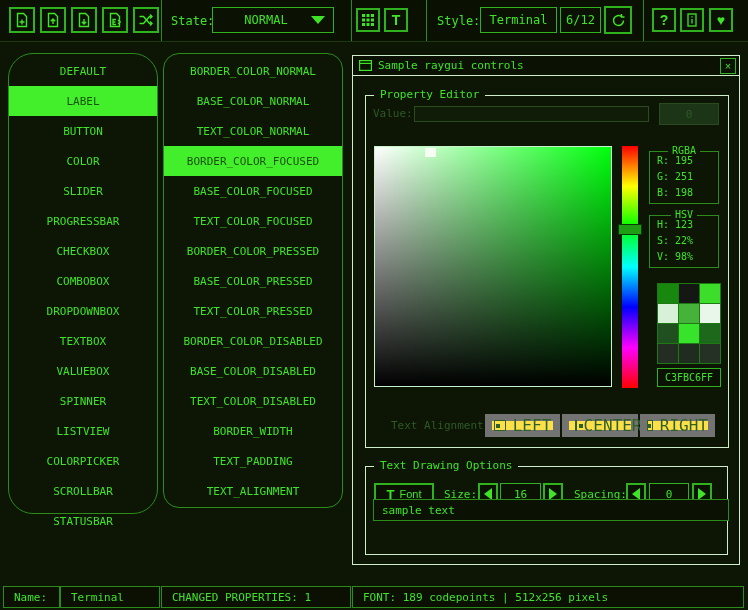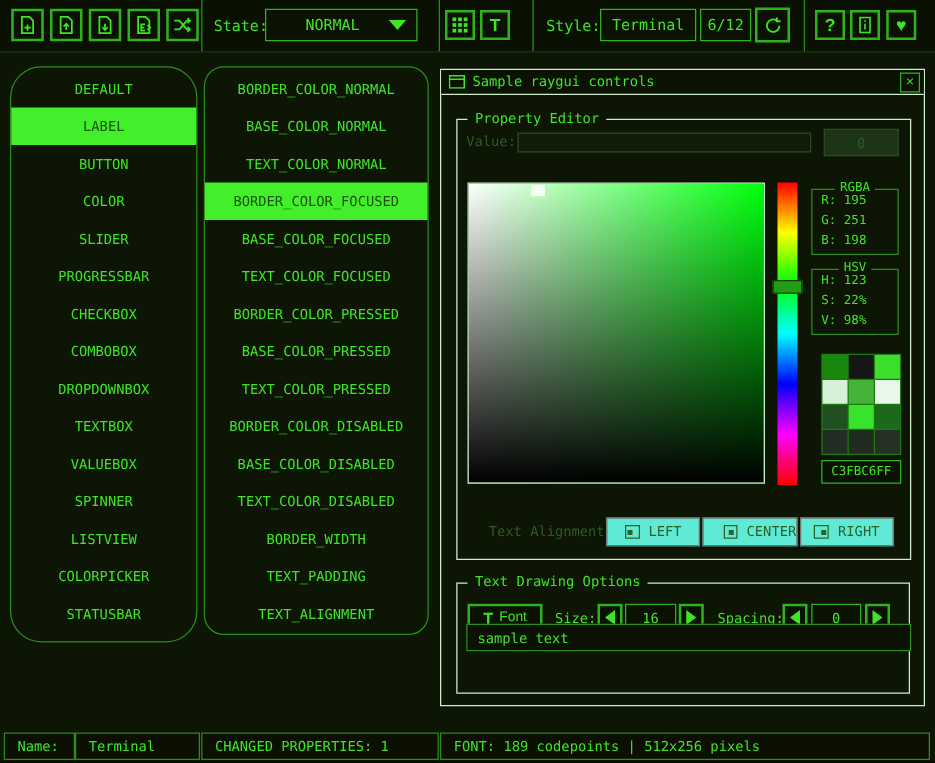--- a/index.html
+++ b/index.html
@@ -57,22 +57,22 @@
   .sv-cursor{position:absolute;width:11px;height:9px;background:#f4fef2;}
   .hue-bar{position:absolute;
            background:linear-gradient(to bottom,#f00 0%,#ff0 16.6%,#0f0 33.3%,#0ff 50%,#00f 66.6%,#f0f 83.3%,#f00 100%);}
   .hue-handle{position:absolute;background:#1f9e15;border:1px solid #0c3a06;box-sizing:border-box;}
   .swatches{position:absolute;background:#1d7a12;padding:1px;display:grid;
             grid-template-columns:repeat(3,20px);grid-auto-rows:19px;gap:1px;}
   .swatch{width:20px;height:19px;}
   .hexbox{position:absolute;box-sizing:border-box;border:1px solid #2fb21e;background:#0b1203;
           display:flex;align-items:center;justify-content:center;font-size:10px;color:#3fe427;}
   
-  .tgl-dis{position:absolute;box-sizing:border-box;border:1px solid #737373;background:#5eead4;
-           display:flex;align-items:center;justify-content:center;gap:7px;font-size:11px;color:#30602a;cursor:default;}
+  .tgl-dis{position:absolute;box-sizing:border-box;border:7px solid #737373;background:#fde047;
+           display:flex;align-items:center;justify-content:center;gap:7px;font-size:16px;color:#30602a;cursor:default;}
   .align-icon{width:12px;height:11px;box-sizing:border-box;border:1px solid #30602a;position:relative;display:inline-block;}
   .align-icon .dot{position:absolute;top:3px;width:4px;height:4px;background:#30602a;}
   .align-icon.left .dot{left:1px;} .align-icon.center .dot{left:3px;} .align-icon.right .dot{right:1px;}
   
   .btn-green{position:absolute;box-sizing:border-box;border:2px solid #2fb21e;background:#0b1203;
              display:flex;align-items:center;justify-content:center;gap:5px;font-size:11px;color:#3fe427;cursor:pointer;padding:0;}
   .spin-btn{position:absolute;box-sizing:border-box;border:2px solid #2fb21e;background:#0b1203;
             display:flex;align-items:center;justify-content:center;cursor:pointer;padding:0;}
   .tri-left{width:0;height:0;border-top:6px solid transparent;border-bottom:6px solid transparent;border-right:8px solid #3fe427;}
   .tri-right{width:0;height:0;border-top:6px solid transparent;border-bottom:6px solid transparent;border-left:8px solid #3fe427;}
@@ -193,20 +193,21 @@
       <div class="list-item">SLIDER</div>
       <div class="list-item">PROGRESSBAR</div>
       <div class="list-item">CHECKBOX</div>
       <div class="list-item">COMBOBOX</div>
       <div class="list-item">DROPDOWNBOX</div>
       <div class="list-item">TEXTBOX</div>
       <div class="list-item">VALUEBOX</div>
       <div class="list-item">SPINNER</div>
       <div class="list-item">LISTVIEW</div>
       <div class="list-item">COLORPICKER</div>
+      <div class="list-item">SCROLLBAR</div>
       <div class="list-item">STATUSBAR</div>
     </div>
 
   <div class="panel panel-mid">
       <div class="list-item">BORDER_COLOR_NORMAL</div>
       <div class="list-item">BASE_COLOR_NORMAL</div>
       <div class="list-item">TEXT_COLOR_NORMAL</div>
       <div class="list-item selected">BORDER_COLOR_FOCUSED</div>
       <div class="list-item">BASE_COLOR_FOCUSED</div>
       <div class="list-item">TEXT_COLOR_FOCUSED</div>

